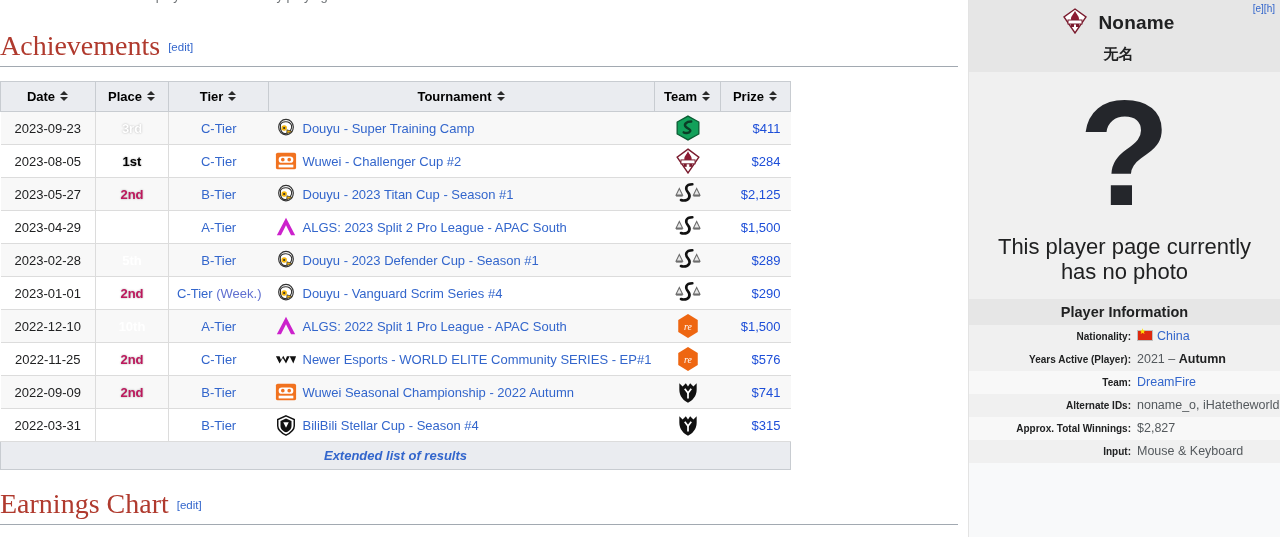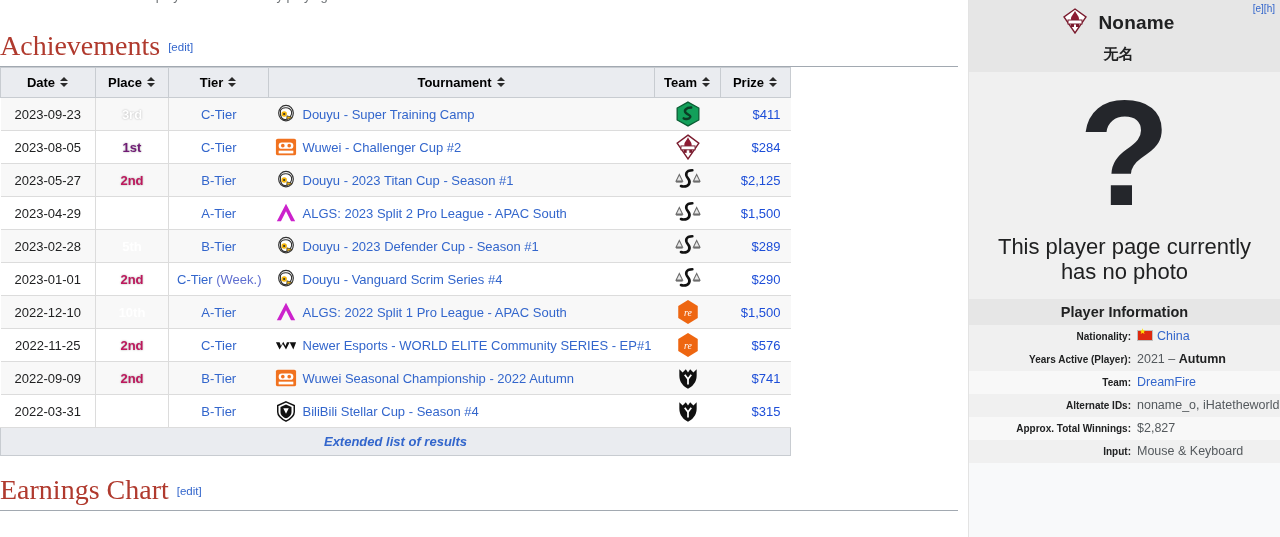--- a/index.html
+++ b/index.html
@@ -41,20 +41,21 @@
     font-family: "Liberation Sans", sans-serif;
     font-size: 11.5px; color: #3366cc; font-weight: 400;
     margin-left: 8px; vertical-align: 4px;
     cursor: pointer;
   }
 
   
   table.ach {
     border-collapse: collapse;
     width: 790px;
+    margin-top: 14px;
     font-size: 13px;
     color: #202122;
     table-layout: fixed;
   }
   table.ach th {
     background: #eaecf0;
     border: 1px solid #c8ccd1;
     font-weight: bold;
     font-size: 13px;
     padding: 6px 4px;
@@ -91,21 +92,21 @@
   .sortarrow::before, .sortarrow::after {
     content: ""; position: absolute; left: 0;
     border-left: 4px solid transparent; border-right: 4px solid transparent;
   }
   .sortarrow::before { top: 1px; border-bottom: 4px solid #2b2b2b; }
   .sortarrow::after  { bottom: 1px; border-top: 4px solid #2b2b2b; }
 
   a.lnk { color: #3366cc; text-decoration: none; cursor: pointer; }
   .week { color: #5f6fd0; }
 
-  .place-gold   { background: #fdd835; color: #701a75; text-shadow: 0 0 2px rgba(0,0,0,.35); }
+  .place-gold   { background: #fdd835; color: #000000; text-shadow: 0 0 2px rgba(0,0,0,.35); }
   .place-silver { background: #bcbcbc; color: #be185d; text-shadow: 0 0 2px rgba(0,0,0,.35); }
   .place-bronze { background: #b97a2f; color: #ffffff; text-shadow: 0 0 2px rgba(0,0,0,.3); }
   .place-teal   { background: #0e7a96; color: #ffffff; }
   .place-teal-d { background: #176a80; color: #ffffff; }
 
   tr.footrow td {
     background: #eaecf0 !important;
     text-align: center;
     font-style: italic; font-weight: bold;
     color: #3366cc; font-size: 13px;

